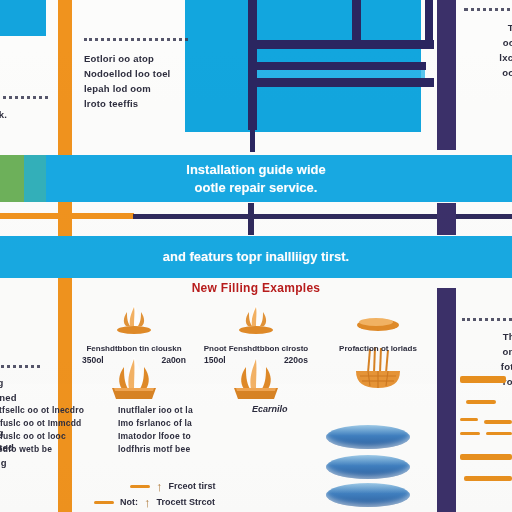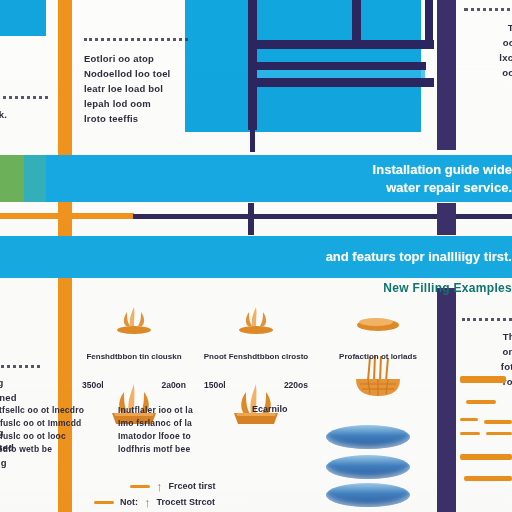--- a/index.html
+++ b/index.html
@@ -50,67 +50,67 @@
   #col-mid-top .dotline{width:104px;margin-bottom:8px;}
   #col-right-top{position:absolute;left:464px;top:8px;width:130px;}
   #col-right-top .dotline{width:96px;margin-bottom:7px;}
 
   
   #banner-one{left:0;top:155px;width:512px;height:47px;background:#18a9e2;}
   #banner-one-green{left:0;top:155px;width:24px;height:47px;background:#7cb342;opacity:.85;}
   #banner-one-teal{left:24px;top:155px;width:22px;height:47px;background:#36b0b6;opacity:.9;}
   .banner-text{
     position:absolute;left:0;right:0;top:50%;transform:translateY(-50%);
-    text-align:right;color:#ffffff;font-size:13px;font-weight:700;
+    text-align:center;color:#ffffff;font-size:13px;font-weight:700;
     line-height:18px;text-shadow:0 0 1px rgba(255,255,255,.4);
     filter:blur(.2px);
   }
   #banner-two{left:0;top:236px;width:512px;height:42px;background:#18a9e2;}
 
   
   #rule-orange{left:0;top:213px;width:134px;height:6px;background:#f0931e;}
   #rule-navy{left:133px;top:214px;width:379px;height:5px;background:#2f2a5c;}
   #rule-navy-tick{left:248px;top:203px;width:6px;height:32px;background:#2f2a5c;}
   #rule-navy-tick2{left:437px;top:203px;width:19px;height:32px;background:#3b3069;}
   #orange-cross{left:58px;top:203px;width:14px;height:32px;background:#f0931e;}
 
   
   #section-heading{
-    position:absolute;left:0;right:0;top:281px;text-align:right;
-    font-size:12px;font-weight:700;color:#0f766e;letter-spacing:.3px;
+    position:absolute;left:0;right:0;top:281px;text-align:center;
+    font-size:12px;font-weight:700;color:#b91c1c;letter-spacing:.3px;
     filter:blur(.2px);
   }
 
   
   #examples{
     position:absolute;left:76px;top:300px;width:360px;height:110px;
     display:flex;justify-content:space-between;
   }
   .ex-col{width:116px;position:relative;text-align:center;}
   .flame-wrap{height:34px;display:flex;align-items:flex-end;justify-content:center;}
   .ex-label{
-    font-size:8px;font-weight:700;color:#2d2d3e;margin-top:18px;
+    font-size:8px;font-weight:700;color:#2d2d3e;margin-top:10px;
     filter:blur(.25px);white-space:nowrap;
   }
   .ex-values{
-    display:flex;justify-content:space-between;padding:0 6px;margin-top:19px;
+    display:flex;justify-content:space-between;padding:0 6px;margin-top:2px;
     font-size:8.5px;font-weight:700;color:#2a2a3c;filter:blur(.25px);
   }
   .big-flame{height:46px;display:flex;align-items:flex-end;justify-content:center;margin-top:-10px;}
 
   
   #bodies{
     position:absolute;left:-16px;top:404px;width:400px;
     display:flex;gap:14px;
   }
   .body-col{width:120px;}
   .body-col .pseudo{font-size:8.5px;line-height:13px;font-weight:600;}
   #body-col-3{width:110px;}
   #ecarnilo-label{
-    font-size:9px;font-weight:700;color:#2b2b3d;filter:blur(.25px);
+    font-size:9px;font-weight:700;color:#2b2b3d;filter:blur(.25px);font-style:italic;
   }
 
   
   #discs{position:absolute;left:326px;top:425px;width:84px;height:88px;}
   .disc{
     position:absolute;left:0;width:84px;height:24px;border-radius:50%;
     background:linear-gradient(180deg,#9ecbe8 0%,#3f7fc0 45%,#2e5f9c 100%);
     box-shadow:inset 0 -3px 4px rgba(255,255,255,.45);
   }
   #disc-1{top:0;}
@@ -171,38 +171,37 @@
 
   <div id="col-left-top">
     <div class="dotline"></div>
     <div class="pseudo">Mos teek.</div>
   </div>
 
   <div id="col-mid-top">
     <div class="dotline"></div>
     <div class="pseudo">Eotlori oo atop</div>
     <div class="pseudo">Nodoellod loo toel</div>
-    <div class="pseudo">leatr loe load bol</div>
     <div class="pseudo">lepah lod oom</div>
     <div class="pseudo">lroto teeffis</div>
   </div>
 
   <div id="col-right-top">
     <div class="dotline"></div>
     <div class="pseudo center">The lfur f</div>
     <div class="pseudo center">oondioce h</div>
     <div class="pseudo center">lxcatt: he fot</div>
     <div class="pseudo center">ootle tad to</div>
     <div class="pseudo center">netlzo l</div>
   </div>
 
   <div class="blk" id="banner-one">
     <div class="banner-text">
       <div>Installation guide wide</div>
-      <div>water repair service.</div>
+      <div>ootle repair service.</div>
     </div>
   </div>
   <div class="blk" id="banner-one-green"></div>
   <div class="blk" id="banner-one-teal"></div>
 
   <div class="blk" id="rule-orange"></div>
   <div class="blk" id="rule-navy"></div>
   <div class="blk" id="rule-navy-tick"></div>
   <div class="blk" id="rule-navy-tick2"></div>
   <div class="blk" id="orange-cross"></div>

